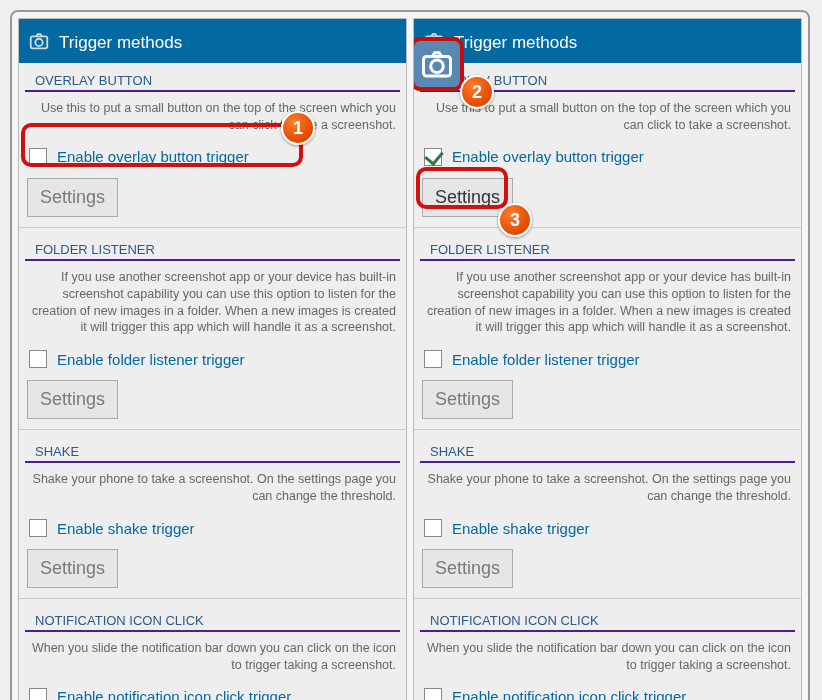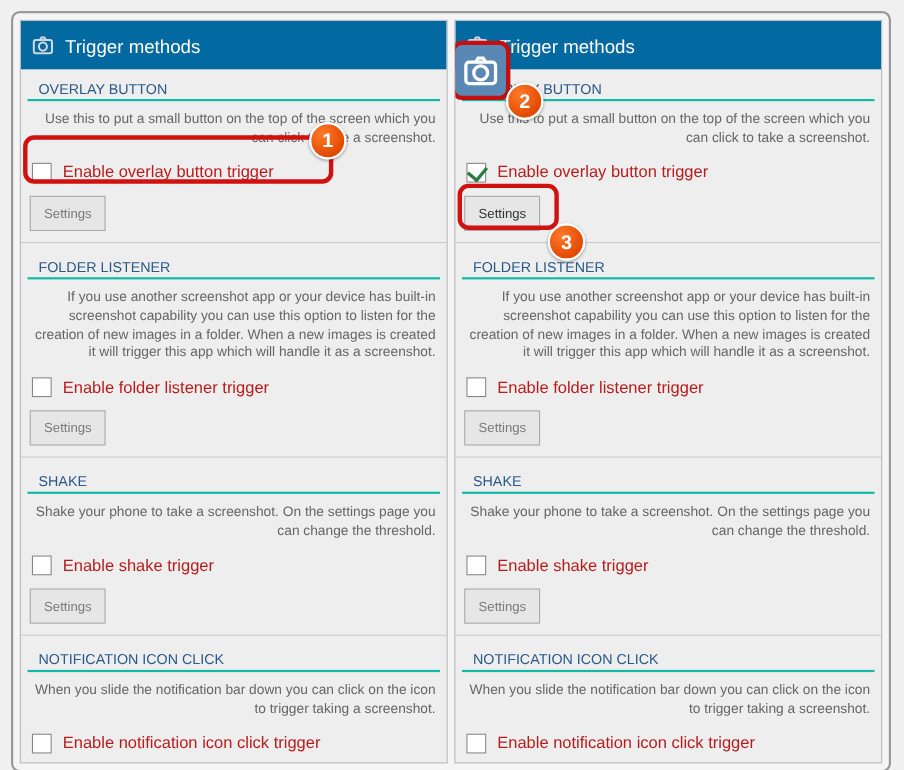--- a/index.html
+++ b/index.html
@@ -38,37 +38,37 @@
     width: 24px; height: 24px;
     display: inline-flex;
     align-items: center; justify-content: center;
   }
   .cam-icon svg { width: 22px; height: 22px; }
   .titlebar-text { font-size: 17px; font-weight: 300; }
   .section-header {
     color: #2a5a88;
     font-size: 13px;
     padding: 10px 10px 2px 10px;
-    border-bottom: 2px solid #14b8a6;
+    border-bottom: 2px solid #4c1d95;
     margin: 0 6px 4px 6px;
   }
   .desc {
     color: #666;
     font-size: 12.5px;
     line-height: 1.35;
     padding: 4px 10px 6px 10px;
     text-align: right;
   }
   .check-row {
     display: flex;
     align-items: center;
     gap: 10px;
     padding: 8px 10px 8px 10px;
     font-size: 15px;
-    color: #b91c1c;
+    color: #0369a1;
   }
   .cbox {
     width: 18px; height: 18px;
     border: 1px solid #888;
     background: #fff;
     position: relative;
     display: inline-block;
   }
   .cbox.checked::after {
     content: "";
@@ -79,21 +79,21 @@
     border-bottom: 3px solid #2a7a3f;
     transform: rotate(40deg);
   }
   .settings-btn {
     display: inline-block;
     margin: 4px 8px 10px 8px;
     padding: 8px 12px;
     border: 1px solid #aaa;
     background: #e6e6e6;
     color: #7a7a7a;
-    font-size: 12px;
+    font-size: 18px;
   }
   .settings-btn.enabled { color: #333; }
   .divider { border-bottom: 1px solid #ccc; margin: 0 0 4px 0; }
 
   
   .redbox {
     position: absolute;
     border: 4px solid #d11010;
     border-radius: 10px;
     pointer-events: none;

